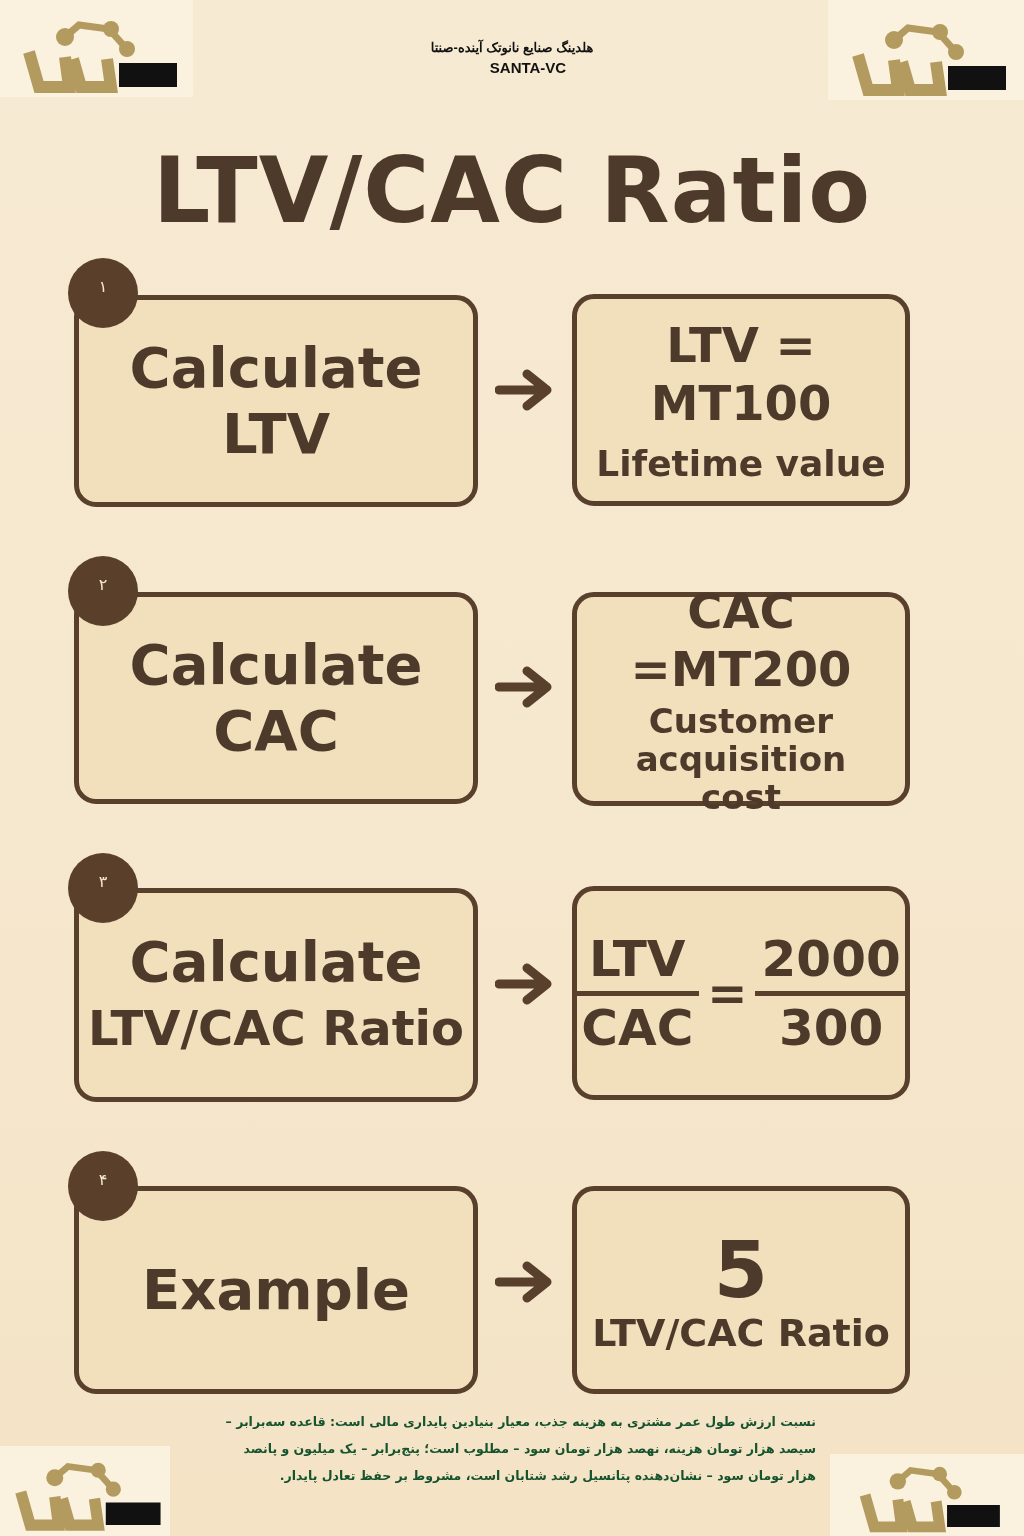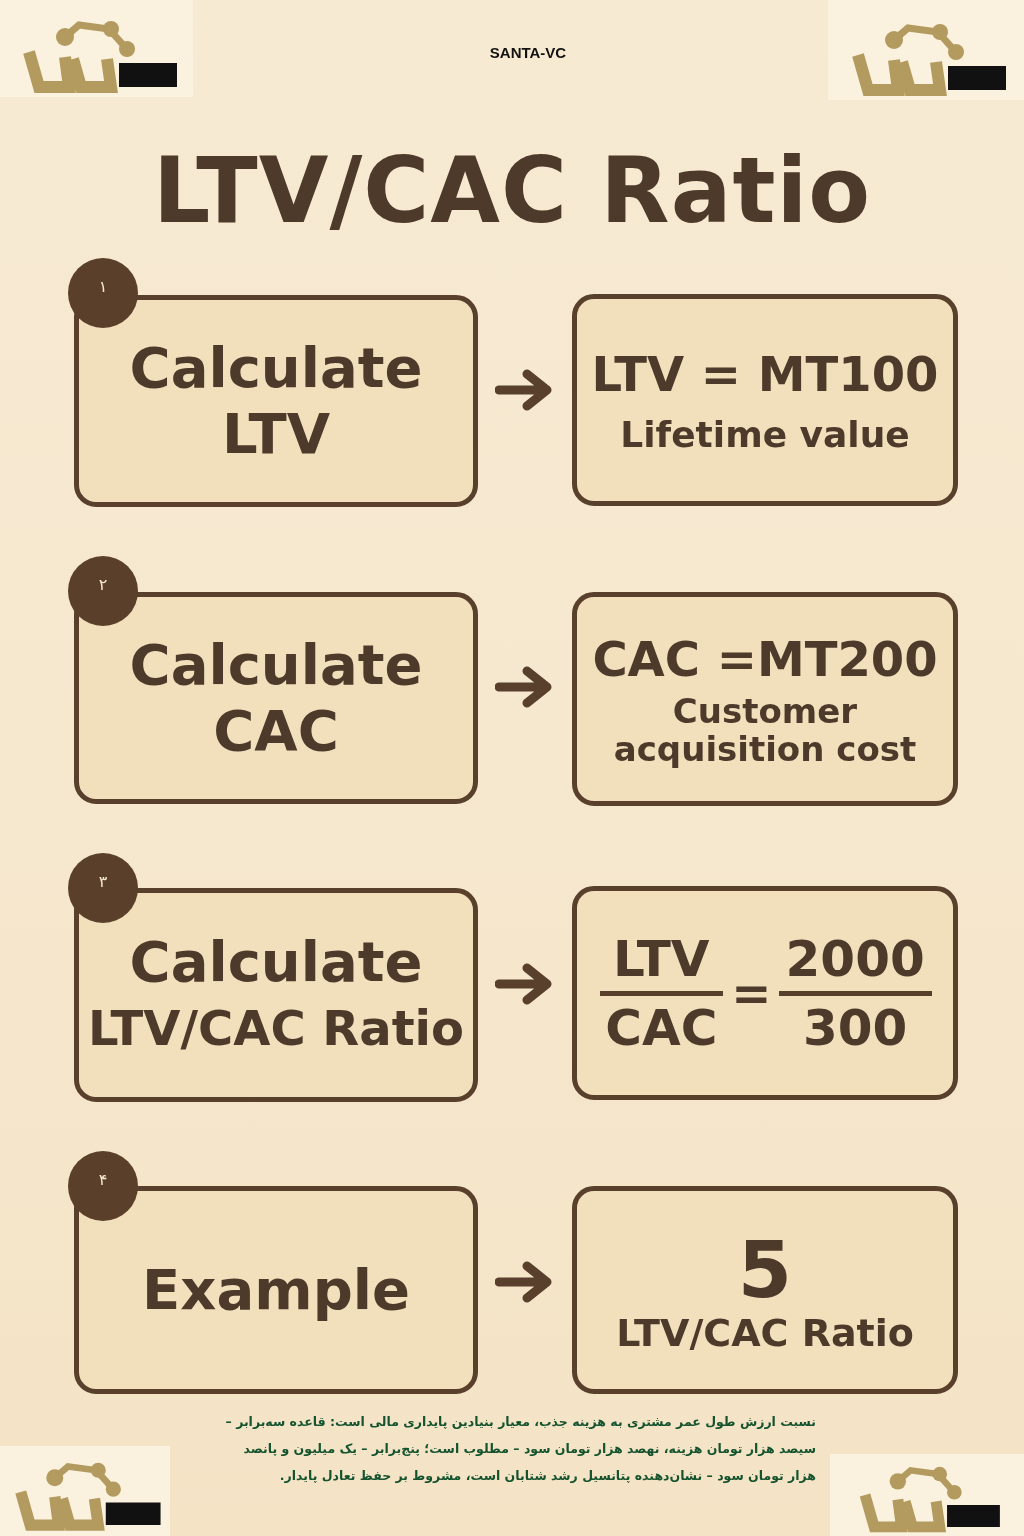--- a/index.html
+++ b/index.html
@@ -18,21 +18,21 @@
     font-size:90px; font-weight:bold; color:#4e3a2a; letter-spacing:1px;
     font-family:"DejaVu Sans", sans-serif;
   }
   .box {
     position:absolute; border:5px solid #58402d; border-radius:22px;
     background:#f2dfbc; box-sizing:border-box;
     display:flex; flex-direction:column; align-items:center; justify-content:center;
     text-align:center; color:#4e3a2a; font-weight:bold;
   }
   .left { left:74px; width:404px; }
-  .right { left:572px; width:386px; }
+  .right { left:572px; width:338px; }
   .badge {
     position:absolute; width:70px; height:70px; border-radius:50%;
     background:#5a3f2b; color:#f6e8cf; font-size:16px;
     display:flex; align-items:center; justify-content:center; padding-bottom:14px; box-sizing:border-box;
   }
   .arrow { position:absolute; left:495px; width:60px; height:44px; }
   .big { font-size:56px; line-height:66px; }
   .mid { font-size:48px; line-height:58px; }
   .sub { font-size:36px; line-height:40px; }
   .frac { display:flex; align-items:center; gap:14px; }
@@ -83,20 +83,21 @@
     <path d="M58 30 L72 18 L102 22 L118 40" stroke="#b39a5e" stroke-width="7" fill="none"></path>
     <circle cx="58" cy="30" r="9" fill="#b39a5e"></circle>
       <circle cx="104" cy="22" r="8" fill="#b39a5e"></circle>
       <circle cx="120" cy="42" r="8" fill="#b39a5e"></circle>
     <path d="M22 45 L32 80 L62 80 L58 50 M66 52 L74 80 L104 80 L100 52" stroke="#b39a5e" stroke-width="12" fill="none"></path>
     <path d="M112 80 L112 56 L170 56 L170 80 Z M126 80 L126 68 L156 68 L156 80" fill="#111"></path>
   </svg>
 </div>
 
 <div class="header-text">
+  <div class="fa">هلدینگ صنایع نانوتک آینده-صنتا</div>
   <div class="en">SANTA-VC</div>
 </div>
 
 <div class="title">LTV/CAC Ratio</div>
 
 <div class="box left" style="top:295px;height:212px;">
   <div class="big">Calculate</div>
   <div class="big">LTV</div>
 </div>
 <div class="badge" style="left:68px;top:258px;">١</div>

